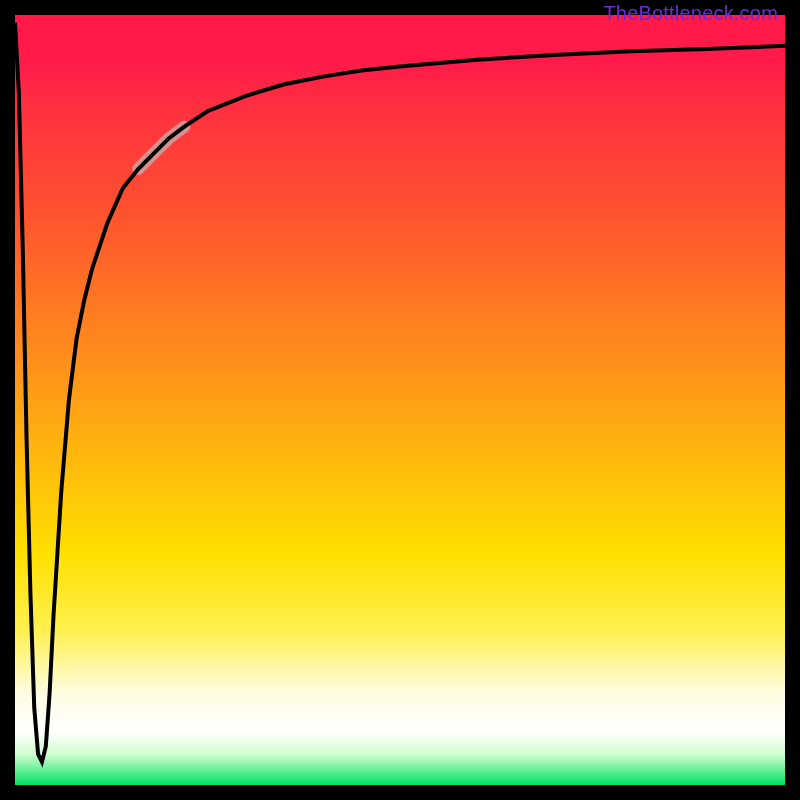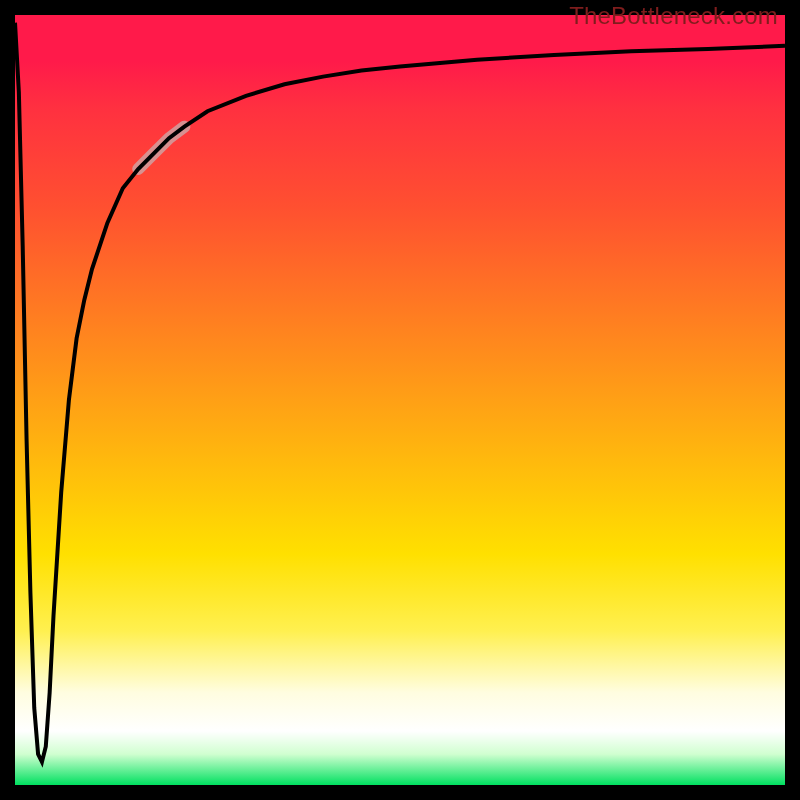--- a/index.html
+++ b/index.html
@@ -58,22 +58,22 @@
     position: absolute;
     left: 0;
     top: 0;
     width: 100%;
     height: 100%;
   }
   .watermark {
     position: absolute;
     top: 2px;
     right: 22px;
-    font-size: 24px;
-    color: #7f1d1d;
+    font-size: 20px;
+    color: #6d28d9;
     font-weight: normal;
     letter-spacing: 0.2px;
   }
 </style>
 </head>
 <body>
 
 <div class="chart-container">
   <div class="plot-area">
     <div class="gradient-bg"></div>

